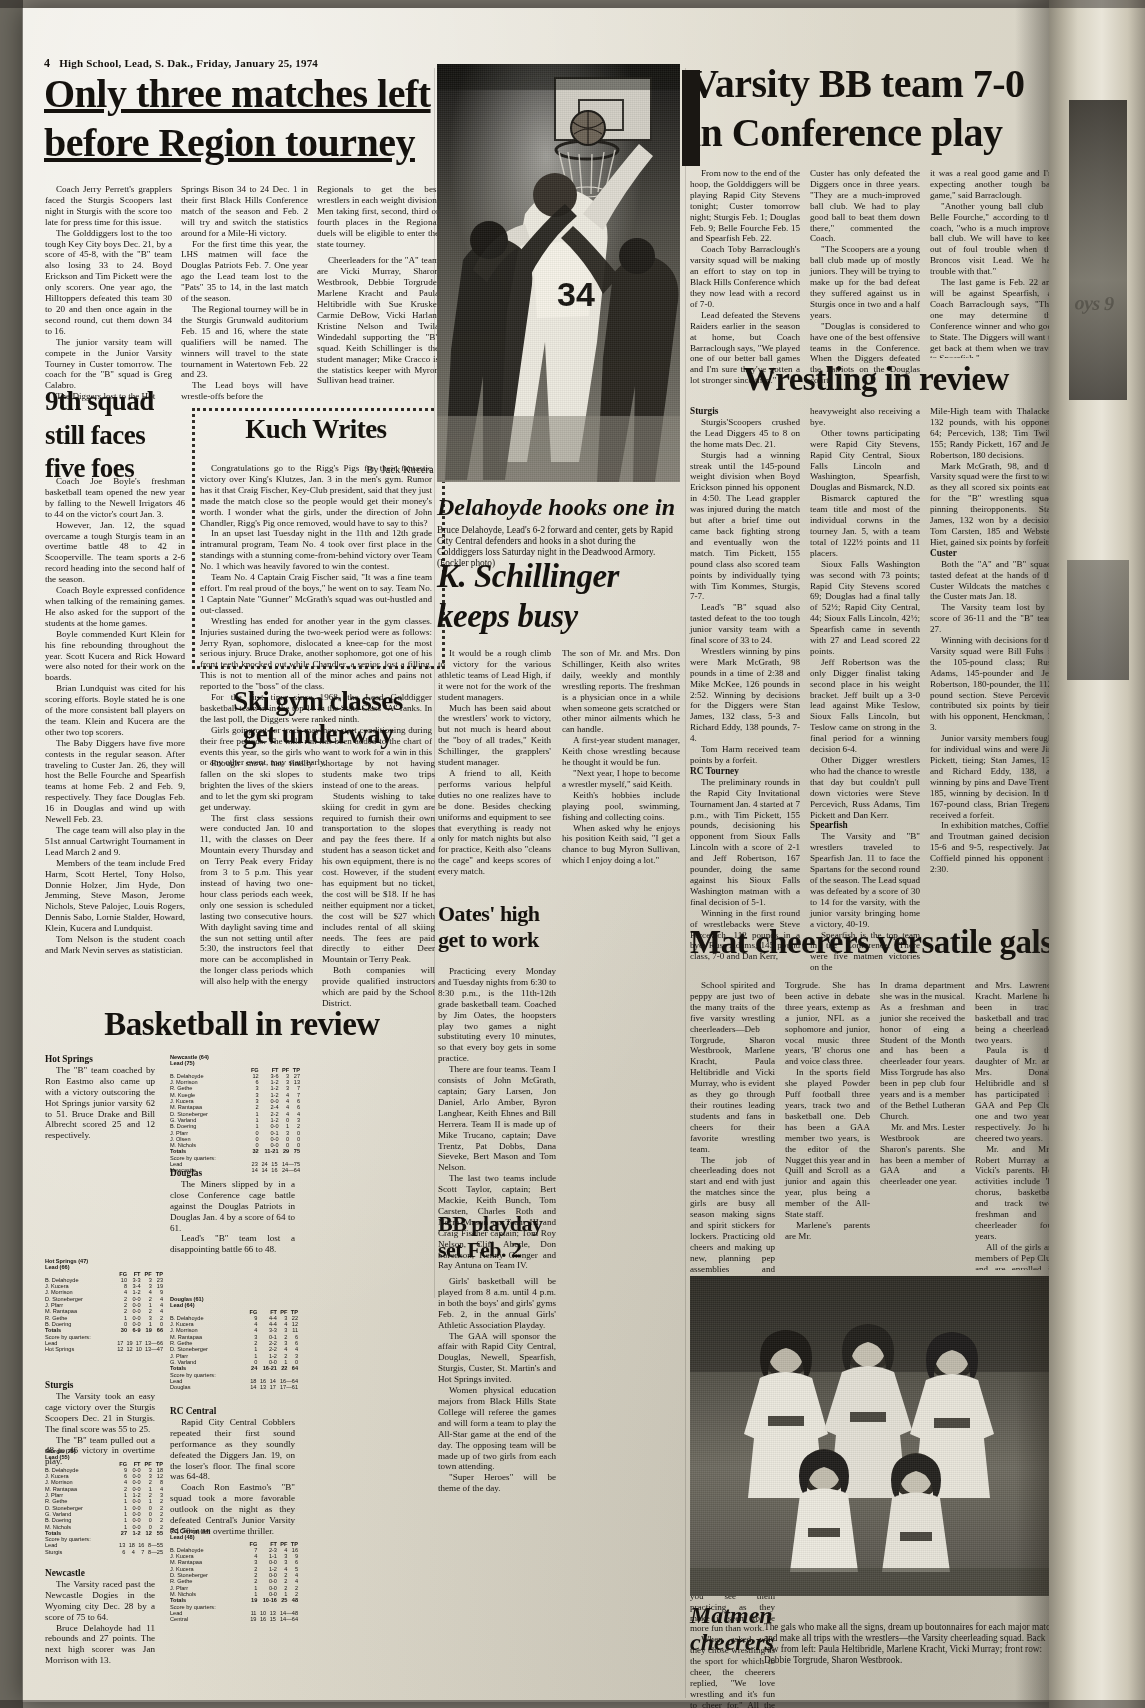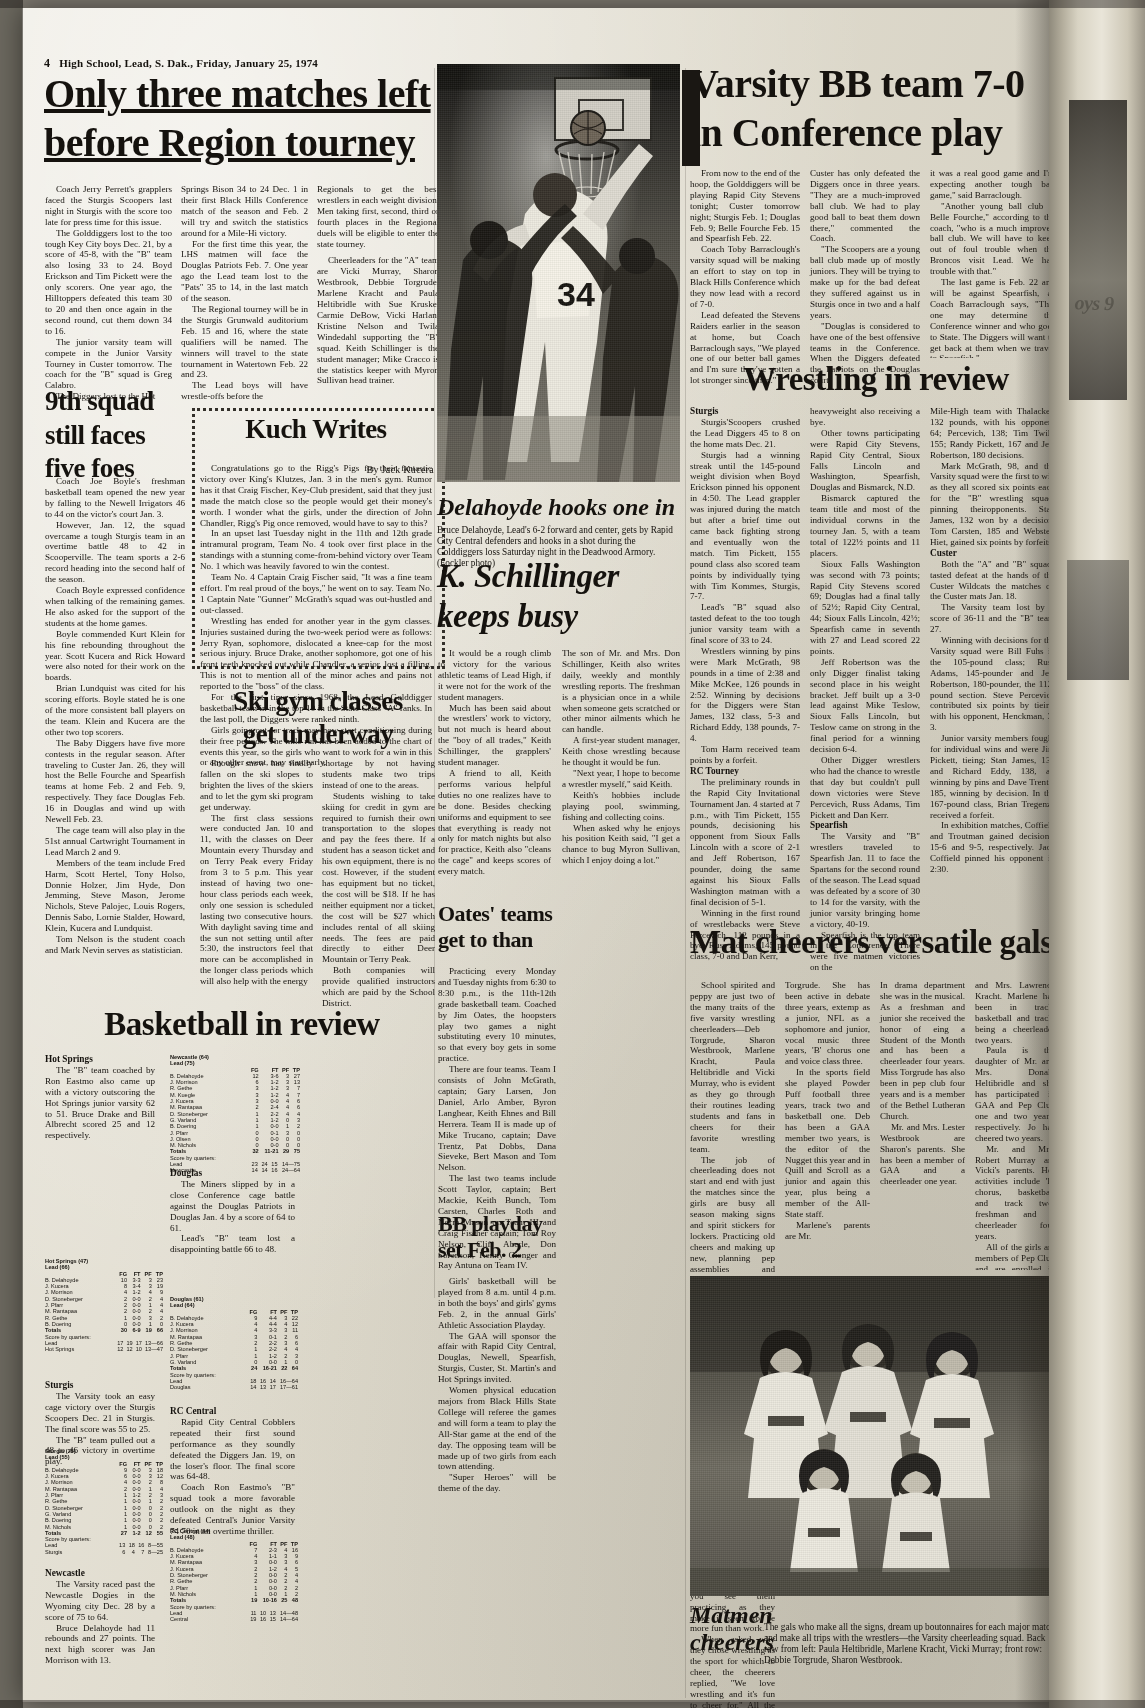--- a/index.html
+++ b/index.html
@@ -236,22 +236,22 @@
       <p>Keith's hobbies include playing pool, swimming, fishing and collecting coins.</p>
       <p>When asked why he enjoys his position Keith said, "I get a chance to bug Myron Sullivan, which I enjoy doing a lot."</p>
     </div>
     <div style="position:absolute;left:416px;top:640px;width:113px;" class="col">
       <p>It would be a rough climb to victory for the various athletic teams of Lead High, if it were not for the work of the student managers.</p>
       <p>Much has been said about the wrestlers' work to victory, but not much is heard about the "boy of all trades," Keith Schillinger, the grapplers' student manager.</p>
       <p>A friend to all, Keith performs various helpful duties no one realizes have to be done. Besides checking uniforms and equipment to see that everything is ready not only for match nights but also for practice, Keith also "cleans the cage" and keeps scores of every match.</p>
     </div>
 
     <div style="position:absolute;left:416px;top:895px;width:125px;">
-      <h1 class="head hl-sm">Oates' teams</h1>
-      <h1 class="head hl-sm" style="margin-top:4px;">get to than</h1>
+      <h1 class="head hl-sm">Oates' high</h1>
+      <h1 class="head hl-sm" style="margin-top:4px;">get to work</h1>
     </div>
     <div style="position:absolute;left:416px;top:958px;width:118px;" class="col">
       <p>Practicing every Monday and Tuesday nights from 6:30 to 8:30 p.m., is the 11th-12th grade basketball team. Coached by Jim Oates, the hoopsters play two games a night substituting every 10 minutes, so that every boy gets in some practice.</p>
       <p>There are four teams. Team I consists of John McGrath, captain; Gary Larsen, Jon Daniel, Arlo Amber, Byron Langhear, Keith Ehnes and Bill Herrera. Team II is made up of Mike Trucano, captain; Dave Trentz, Pat Dobbs, Dana Sieveke, Bert Mason and Tom Nelson.</p>
       <p>The last two teams include Scott Taylor, captain; Bert Mackie, Keith Bunch, Tom Carsten, Charles Roth and Norm Mason on Team III and Craig Fischer captain; Tom Roy Nelson, Cliff Aberle, Don Sorenson, Kenny Gienger and Ray Antuna on Team IV.</p>
     </div>
 
     <div style="position:absolute;left:416px;top:1205px;width:135px;">
       <h1 class="head hl-sm">BB playday</h1>
       <h1 class="head hl-sm" style="margin-top:4px;">set Feb. 2</h1>

